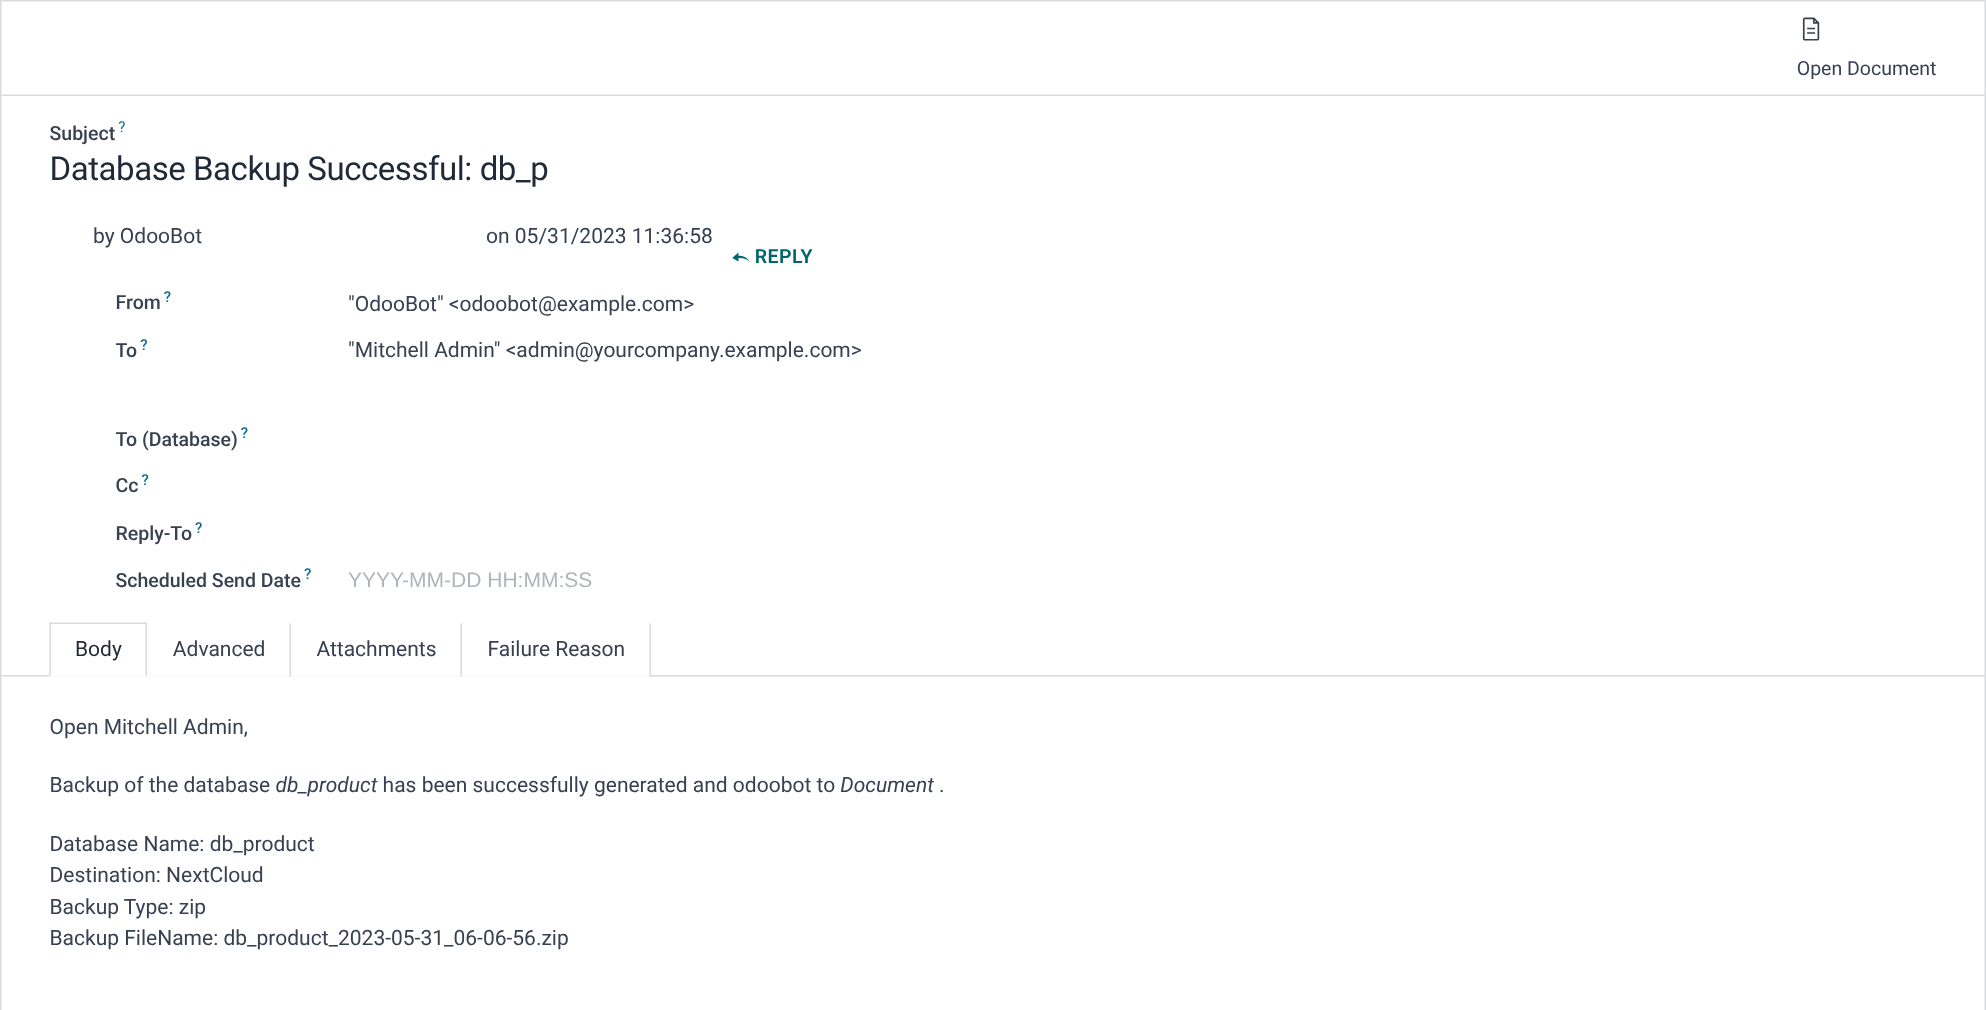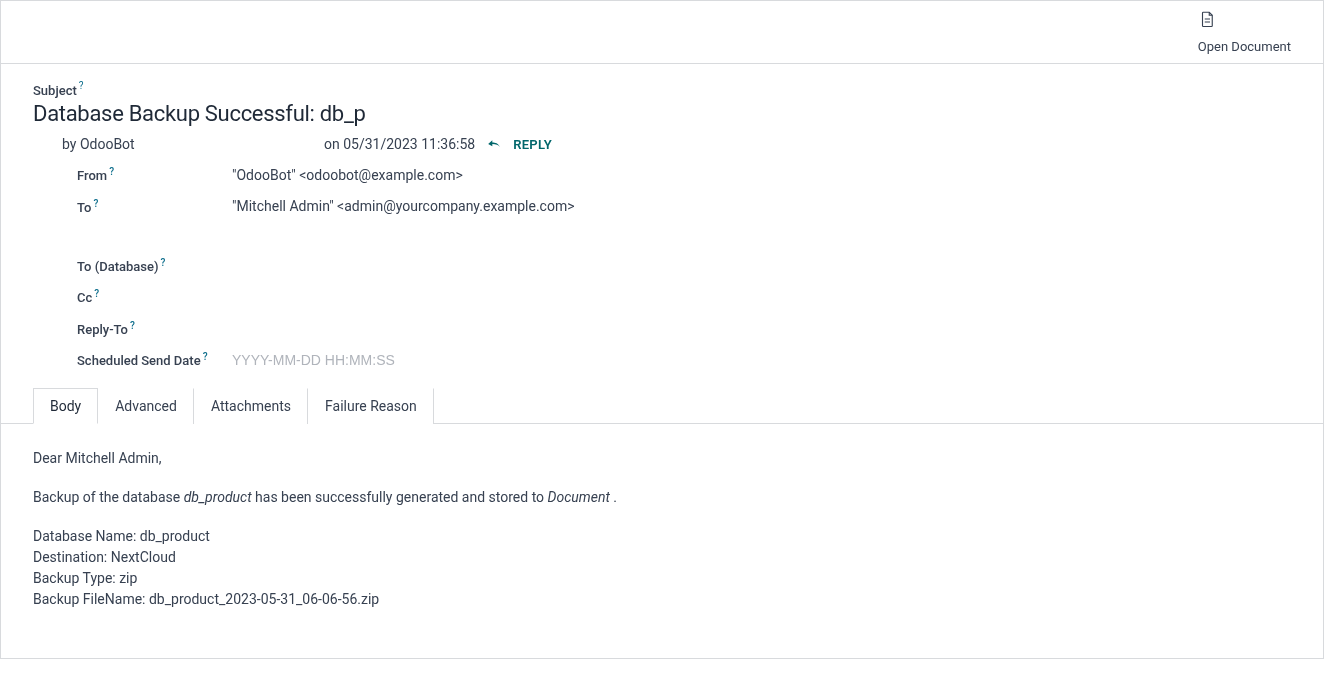--- a/index.html
+++ b/index.html
@@ -82,35 +82,36 @@
     .meta-by {
       width: 262px;
       margin-left: 29px;
     }
     .meta-date {
       margin-right: 12px;
     }
     .reply-btn {
       display: inline-flex;
       align-items: center;
-      gap: 12px;
+      gap: 2px;
       color: #01666b;
       font-weight: 600;
       font-size: 13px;
       cursor: pointer;
       letter-spacing: 0.3px;
+      margin-top: 28px;
     }
     .reply-btn svg {
       width: 14px;
       height: 12px;
       fill: #01666b;
     }
     .form-row {
       display: flex;
-      align-items: center;
+      align-items: flex-end;
       margin-bottom: 14px;
       font-size: 14px;
       padding-left: 44px;
     }
     .form-row .label-col {
       width: 155px;
       flex-shrink: 0;
       font-size: 13px;
       font-weight: 500;
     }
@@ -262,23 +263,23 @@
 
     <div class="tabs">
       <div class="tab active">Body</div>
       <div class="tab">Advanced</div>
       <div class="tab">Attachments</div>
       <div class="tab">Failure Reason</div>
     </div>
   </div>
 
   <div class="tab-content">
-    <p>Dear Mitchell Admin,</p>
+    <p>Open Mitchell Admin,</p>
     <p>
-      <span>Backup of the database </span><span class="italic">db_product</span><span> has been successfully generated and stored to </span><span class="italic">Document</span><span> .</span>
+      <span>Backup of the database </span><span class="italic">db_product</span><span> has been successfully generated and odoobot to </span><span class="italic">Document</span><span> .</span>
     </p>
     <div class="details">
       <p>Database Name: db_product</p>
       <p>Destination: NextCloud</p>
       <p>Backup Type: zip</p>
       <p>Backup FileName: db_product_2023-05-31_06-06-56.zip</p>
     </div>
   </div>
 </div>
 

